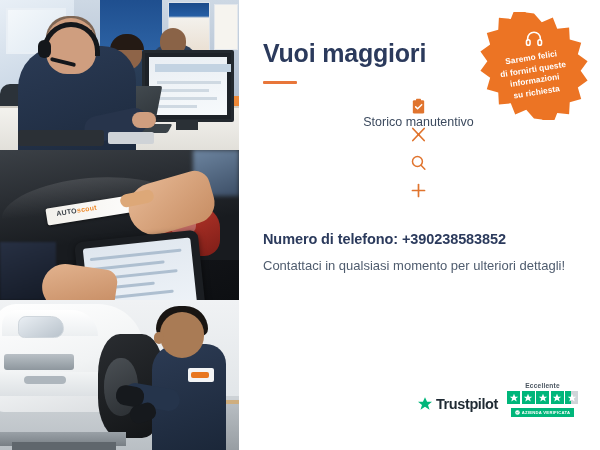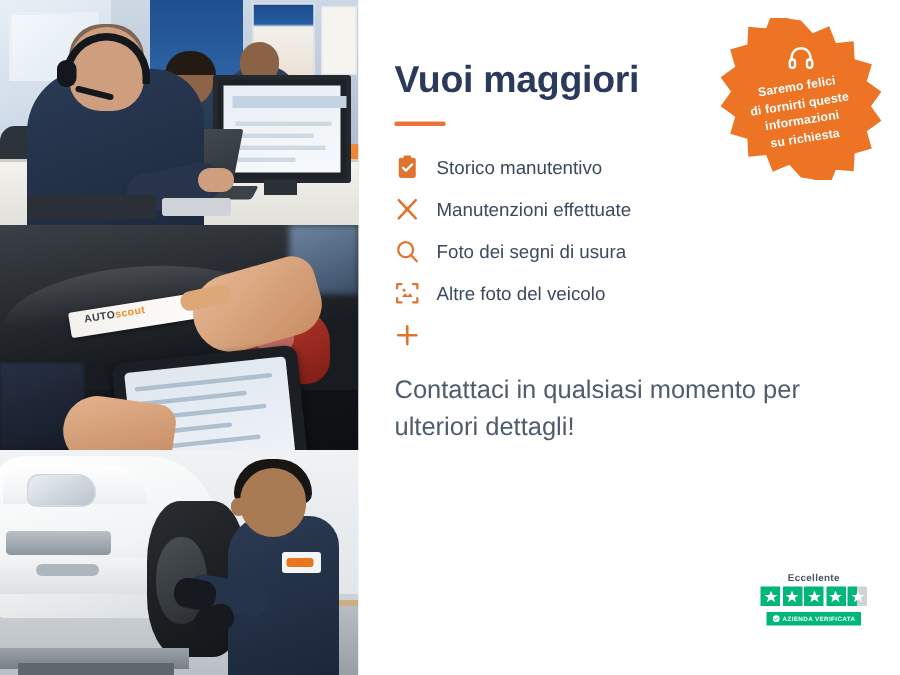--- a/index.html
+++ b/index.html
@@ -161,27 +161,27 @@
   .p3 .benchT{ position:absolute; right:0; top:100px; width:58px; height:6px; background:#cfae7e;}
 
   
   .content { position:relative; flex:1; height:450px; background:#fff;
              padding:38px 26px 0 24px; }
   .headline { font-size:25px; line-height:1.22; font-weight:700; color:#2b3a5c;
               letter-spacing:-.2px; max-width:215px; }
   .divider { width:34px; height:3px; background:#e8763a; margin:12px 0 14px 0; border-radius:1px; }
 
   .features { list-style:none; }
-  .feature { display:flex; align-items:center; gap:11px; height:28px; }
+  .feature { display:flex; align-items:center; gap:0; height:28px;flex-direction:column; }
   .fi { width:17px; height:17px; flex:none; position:relative; color:#e0742e; }
   .fi svg { display:block; width:17px; height:17px; }
   .flabel { font-size:12.5px; color:#3c4a5e; }
 
   .phone { margin-top:21px; font-size:14.5px; font-weight:700; color:#2b3a5c; letter-spacing:-.1px;}
-  .sub { margin-top:9px; font-size:17px; line-height:1.52; color:#4f5c6e; }
+  .sub { margin-top:9px; font-size:13px; line-height:1.52; color:#4f5c6e; }
 
   
   .burst { position:absolute; right:12px; top:12px; width:108px; height:108px; }
   .burst svg.star { position:absolute; inset:0; width:108px; height:108px; }
   .burst .bi { position:absolute; left:50%; top:17px; transform:translateX(-50%); color:#fff; }
   .burst .btxt { position:absolute; left:0; right:0; top:40px; text-align:center;
                  color:#fff; font-size:8.2px; font-weight:700; line-height:1.42;
                  transform:rotate(-9deg); padding:0 14px; letter-spacing:.1px;}
 
   
@@ -319,58 +319,47 @@
       </li>
 
       <li class="feature">
         <span class="fi">
           <svg viewBox="0 0 24 24" stroke="#e0742e" stroke-width="2.4" stroke-linecap="round" fill="none">
               <path d="M4 3.5l16 17"></path>
               <path d="M20 3.5l-16 17"></path>
               <circle cx="12" cy="12" r="1.9" fill="#e0742e" stroke="none"></circle>
             </svg>
         </span>
-        <span class="flabel">Manutenzioni effettuate</span>
       </li>
 
       <li class="feature">
         <span class="fi">
           <svg viewBox="0 0 24 24" stroke="#e0742e" stroke-width="2.1" fill="none" stroke-linecap="round">
               <circle cx="10.5" cy="10.5" r="7"></circle>
               <path d="M15.6 15.8L21 21.5"></path>
             </svg>
         </span>
-        <span class="flabel">Foto dei segni di usura</span>
       </li>
 
-      <li class="feature">
-        <span class="fi">
-          <svg viewBox="0 0 24 24" stroke="#e0742e" stroke-width="2.1" fill="none" stroke-linecap="round" stroke-linejoin="round">
-              <path d="M2.5 7.5V3.5h4"></path>
-              <path d="M17.5 3.5h4v4"></path>
-              <path d="M21.5 16.5v4h-4"></path>
-              <path d="M6.5 20.5h-4v-4"></path>
-              <path d="M7 15.5l3-3.6 2.6 2.6 2.2-2.8 2.2 3.8z" fill="#e0742e" stroke="none"></path>
-              <circle cx="9" cy="9.2" r="1.4" fill="#e0742e" stroke="none"></circle>
-            </svg>
-        </span>
-        <span class="flabel">Altre foto del veicolo</span>
-      </li>
 
       <li class="feature">
         <span class="fi">
           <svg viewBox="0 0 24 24" stroke="#e0742e" stroke-width="2.4" stroke-linecap="round">
               <path d="M12 3.5v17"></path>
               <path d="M3.5 12h17"></path>
             </svg>
         </span>
       </li>
 
     </ul>
 
+    <div class="phone">
+      <span>Numero di telefono:</span>
+      <span>+390238583852</span>
+    </div>
 
     <div class="sub">
       <span>Contattaci in qualsiasi momento per ulteriori dettagli!</span><br>
     </div>
 
     <div class="burst">
       <svg class="star" viewBox="0 0 100 100">
         <path fill="#ec7424" d="M50 1.5l7.2 7.9 10.2-4.3 4.1 10.3 11-1 .6 11 10.6 3.1-3.1 10.6 9 6.4-6.4 9 6.4 9-9 6.4 3.1 10.6-10.6 3.1-.6 11-11-1-4.1 10.3-10.2-4.3L50 98.5l-7.2-7.9-10.2 4.3-4.1-10.3-11 1-.6-11-10.6-3.1 3.1-10.6-9-6.4 6.4-9-6.4-9 9-6.4-3.1-10.6 10.6-3.1.6-11 11 1 4.1-10.3 10.2 4.3z"></path>
       </svg>
       <span class="bi">
@@ -382,20 +371,26 @@
       </span>
       <div class="btxt">
         <div>Saremo felici</div>
         <div>di fornirti queste</div>
         <div>informazioni</div>
         <div>su richiesta</div>
       </div>
     </div>
 
     <div class="tp">
+      <div class="tp-logo">
+        <svg width="16" height="16" viewBox="0 0 24 24">
+            <path fill="#00b67a" d="M12 1.8l3.1 7h7.4l-6 4.6 2.3 7.3-6.8-4.5-6.8 4.5 2.3-7.3-6-4.6h7.4z"></path>
+          </svg>
+        <span class="name">Trustpilot</span>
+      </div>
       <div class="tp-right">
         <span class="tp-cap">Eccellente</span>
         <div class="tp-stars">
           <span class="tp-star">
               <svg width="10" height="10" viewBox="0 0 24 24">
                 <path fill="#fff" d="M12 2l3 6.9h7.2l-5.8 4.4 2.2 7-6.6-4.4-6.6 4.4 2.2-7L1.8 8.9H9z"></path>
               </svg>
             </span>
           <span class="tp-star">
               <svg width="10" height="10" viewBox="0 0 24 24">

